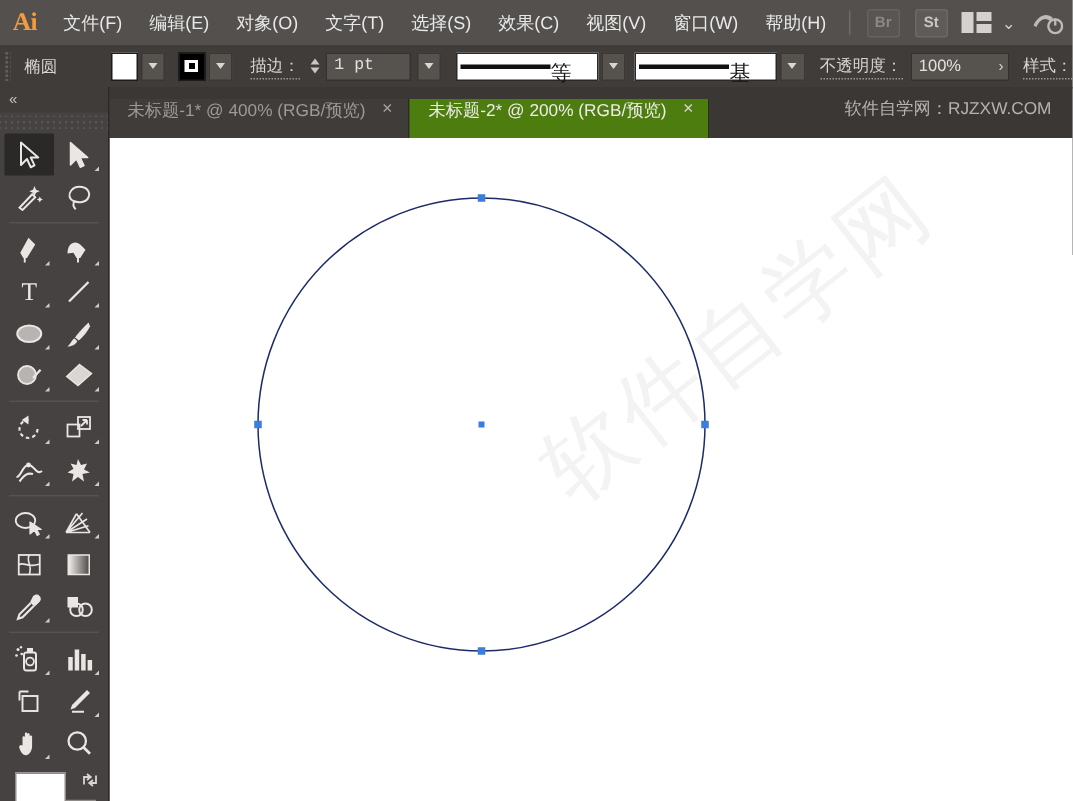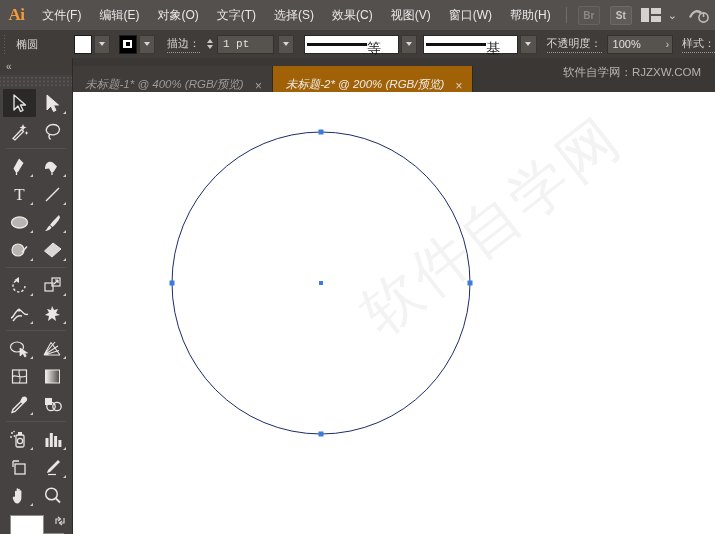--- a/index.html
+++ b/index.html
@@ -85,25 +85,25 @@
     padding:0 3px 0 5px;
   }
   .opacity-field .arr{color:#d6d3d0;font-size:10px;}
 
   
   .tabbar{
     position:absolute;left:0;top:58px;width:715px;height:34px;
     background:#3a3735;display:flex;align-items:flex-end;
   }
   .tab{
-    height:26px;display:flex;align-items:flex-end;padding:0 10px 0 13px;
-    font-size:11.5px;white-space:nowrap;border-right:1px solid #2c2a28;font-style:italic;
+    height:26px;display:flex;align-items:flex-start;padding:0 10px 0 13px;
+    font-size:11.5px;white-space:nowrap;border-right:1px solid #2c2a28;
   }
   .tab.inactive{background:#3f3c3a;color:#9d9a97;}
-  .tab.active{background:#a16207;color:#eeebe8;}
+  .tab.active{background:#4d7c0f;color:#eeebe8;}
   .tab .x{margin-left:11px;font-size:12px;color:#a6a3a0;line-height:1;}
   .tab.active .x{color:#d6d3d0;}
   .tab-spacer{flex:1;}
   .watermark-tab{
     color:#b5b2af;font-size:11.5px;padding:0 14px 5px 0;align-self:center;white-space:nowrap;margin-left:36px;
   }
 
   
   .toolpanel{
     position:absolute;left:0;top:58px;width:72px;height:476px;background:#454241;

